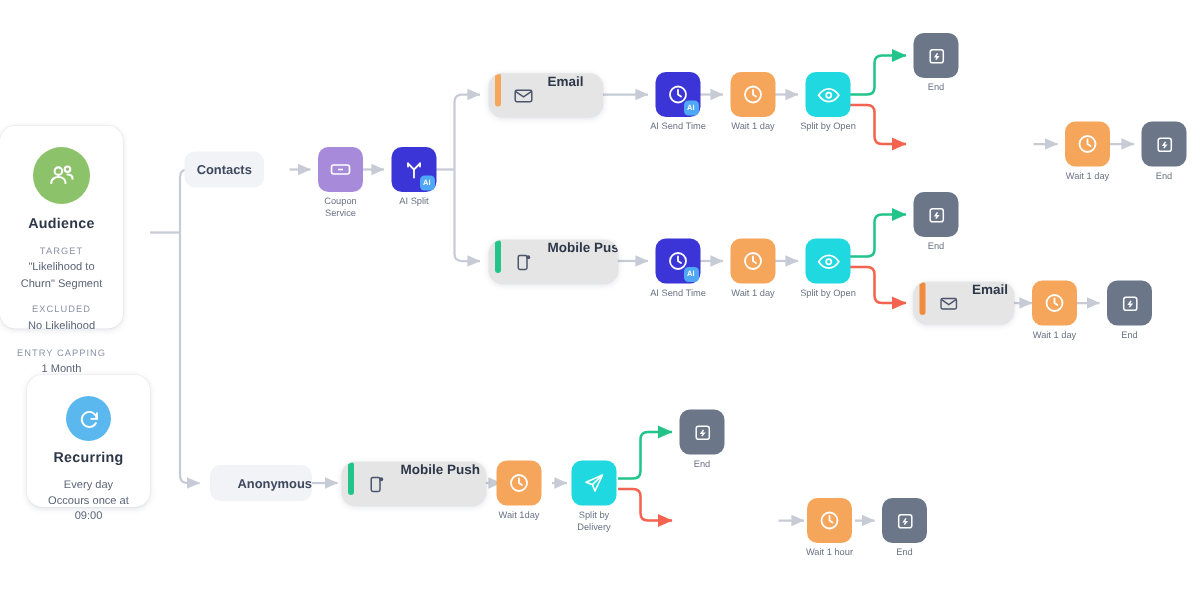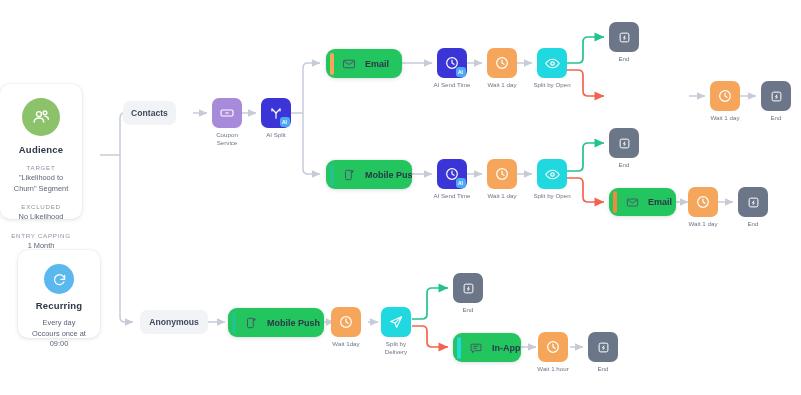--- a/index.html
+++ b/index.html
@@ -37,24 +37,24 @@
     position: absolute;
     background: #f1f3f7;
     border-radius: 7px;
     display: flex; align-items: center; justify-content: center;
     font-size: 8.6px; font-weight: bold; color: #3f4a5e;
   }
 
   
   .channel {
     position: absolute;
-    background: #22c55e;
+    background: #e5e5e5;
     border-radius: 9px;
     box-shadow: 0 1px 4px rgba(40,50,80,.14), 0 0 0 .5px rgba(40,50,80,.05);
-    display: flex; align-items: center;
+    display: flex; 
     overflow: hidden;
   }
   .ch-accent { width: 4px; height: 22px; border-radius: 3px; margin-left: 4px; flex: none; }
   .ch-icon { width: 20px; display: flex; align-items: center; justify-content: center; margin-left: 5px; flex: none; }
   .ch-label { font-size: 9px; font-weight: bold; color: #2d3748; margin-left: 6px; white-space: nowrap; }
 
   
   .sq { position: absolute; }
   .sq-box {
     width: 30px; height: 30px; border-radius: 7px;
@@ -169,21 +169,21 @@
     </div>
     <div class="tc-title">Recurring</div>
     <div class="tc-value" style="white-space:pre-line; margin-top:7px;">Every day
 Occours once at
 09:00</div>
   </div>
 
   <div class="pill" style="left:123px; top:101px; width:53px; height:24px;">
     <span>Contacts</span>
   </div>
-  <div class="pill" style="left:140px; top:310px; width:68px; height:24px;">
+  <div class="pill" style="left:140px; top:310px; width:68px; height:24px;justify-content:flex-end;">
     <span>Anonymous</span>
   </div>
 
   <div class="sq" style="left:212px; top:98px;">
     <div class="sq-box" style="background:#a78bda;">
       <svg width="16" height="16" viewBox="0 0 24 24" fill="none" stroke="#fff" stroke-width="1.7">
         <rect x="3" y="7.5" width="18" height="9" rx="2.2"></rect>
         <path d="M9.5 12 h5"></path>
       </svg>
     </div>
@@ -416,25 +416,14 @@
     <div class="ch-accent" style="background:#22c48a;"></div>
     <div class="ch-icon">
       <svg width="14" height="14" viewBox="0 0 24 24" fill="none" stroke="#4a556b" stroke-width="1.7">
         <rect x="6" y="4" width="10" height="16" rx="2"></rect>
           <circle cx="17.5" cy="6" r="2.2" fill="#4a556b" stroke="none"></circle>
       </svg>
     </div>
     <div class="ch-label">Mobile Push</div>
   </div>
 
-  <div class="channel" style="left:453px; top:333px; width:68px; height:29px;">
-    <div class="ch-accent" style="background:#1fd8e0;"></div>
-    <div class="ch-icon">
-      <svg width="14" height="14" viewBox="0 0 24 24" fill="none" stroke="#4a556b" stroke-width="1.6">
-        <path d="M3.5 5.5 h17 v11 h-10 l-4.5 3.5 v-3.5 h-2.5 z"></path>
-        <path d="M7 9 h9"></path>
-          <path d="M7 12.5 h6"></path>
-      </svg>
-    </div>
-    <div class="ch-label">In-App</div>
-  </div>
 
 </div>
 
 </body></html>

